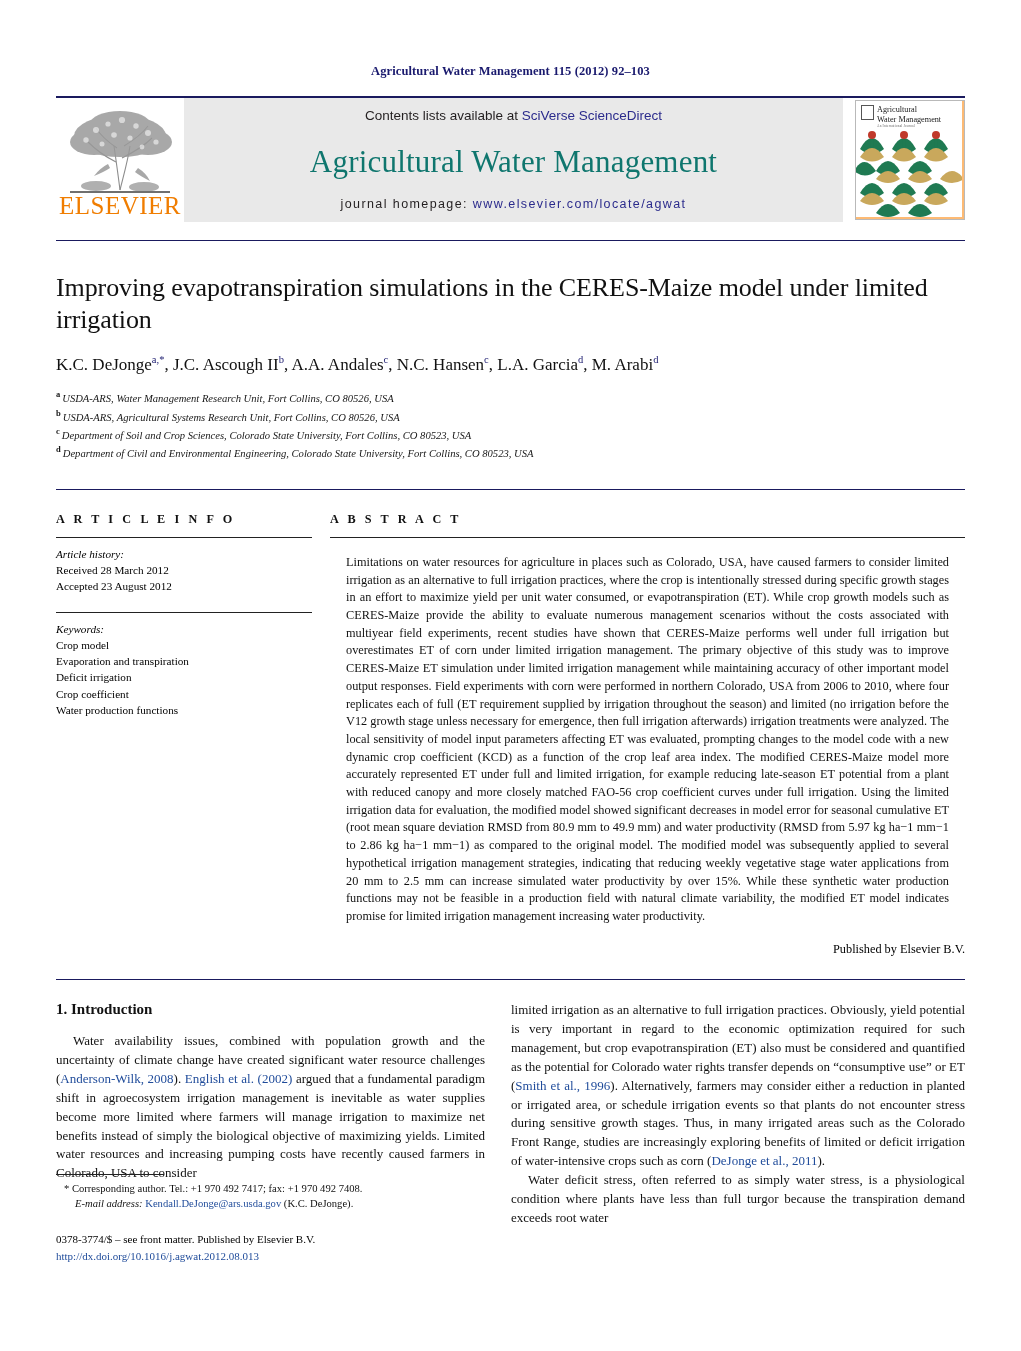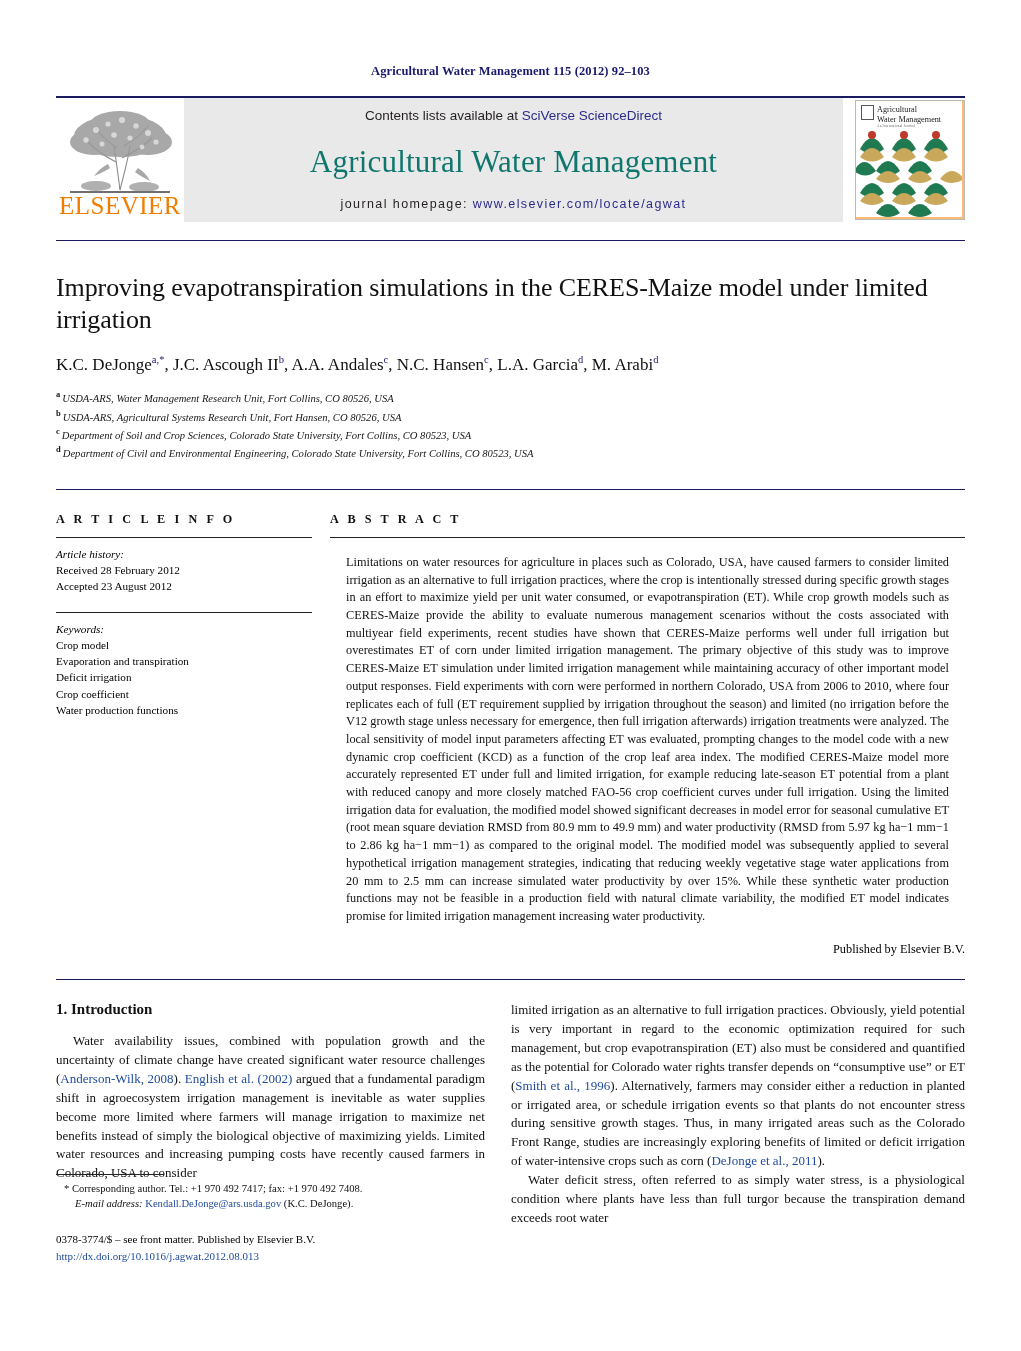--- a/index.html
+++ b/index.html
@@ -400,34 +400,34 @@
     <span>K.C. DeJonge<sup>a,*</sup></span>,
     <span>J.C. Ascough II<sup>b</sup></span>,
     <span>A.A. Andales<sup>c</sup></span>,
     <span>N.C. Hansen<sup>c</sup></span>,
     <span>L.A. Garcia<sup>d</sup></span>,
     <span>M. Arabi<sup>d</sup></span>
   </div>
 
   <div class="affiliations">
     <div><sup>a</sup><span>USDA-ARS, Water Management Research Unit, Fort Collins, CO 80526, USA</span></div>
-    <div><sup>b</sup><span>USDA-ARS, Agricultural Systems Research Unit, Fort Hansen, CO 80526, USA</span></div>
+    <div><sup>b</sup><span>USDA-ARS, Agricultural Systems Research Unit, Fort Collins, CO 80526, USA</span></div>
     <div><sup>c</sup><span>Department of Soil and Crop Sciences, Colorado State University, Fort Collins, CO 80523, USA</span></div>
     <div><sup>d</sup><span>Department of Civil and Environmental Engineering, Colorado State University, Fort Collins, CO 80523, USA</span></div>
   </div>
 
   <div class="info-rule"></div>
 
   <div class="info-abstract">
 
     <div class="col-info">
       <div class="sec-head">A R T I C L E    I N F O</div>
       <div class="hr-thin"></div>
       <div class="info-label">Article history:</div>
-      <div class="info-line">Received 28 February 2012</div>
+      <div class="info-line">Received 28 March 2012</div>
       <div class="info-line">Accepted 23 August 2012</div>
       <div class="info-gap"></div>
       <div class="hr-thin"></div>
       <div class="info-label">Keywords:</div>
       <div class="info-line">Crop model</div>
       <div class="info-line">Evaporation and transpiration</div>
       <div class="info-line">Deficit irrigation</div>
       <div class="info-line">Crop coefficient</div>
       <div class="info-line">Water production functions</div>
     </div>

